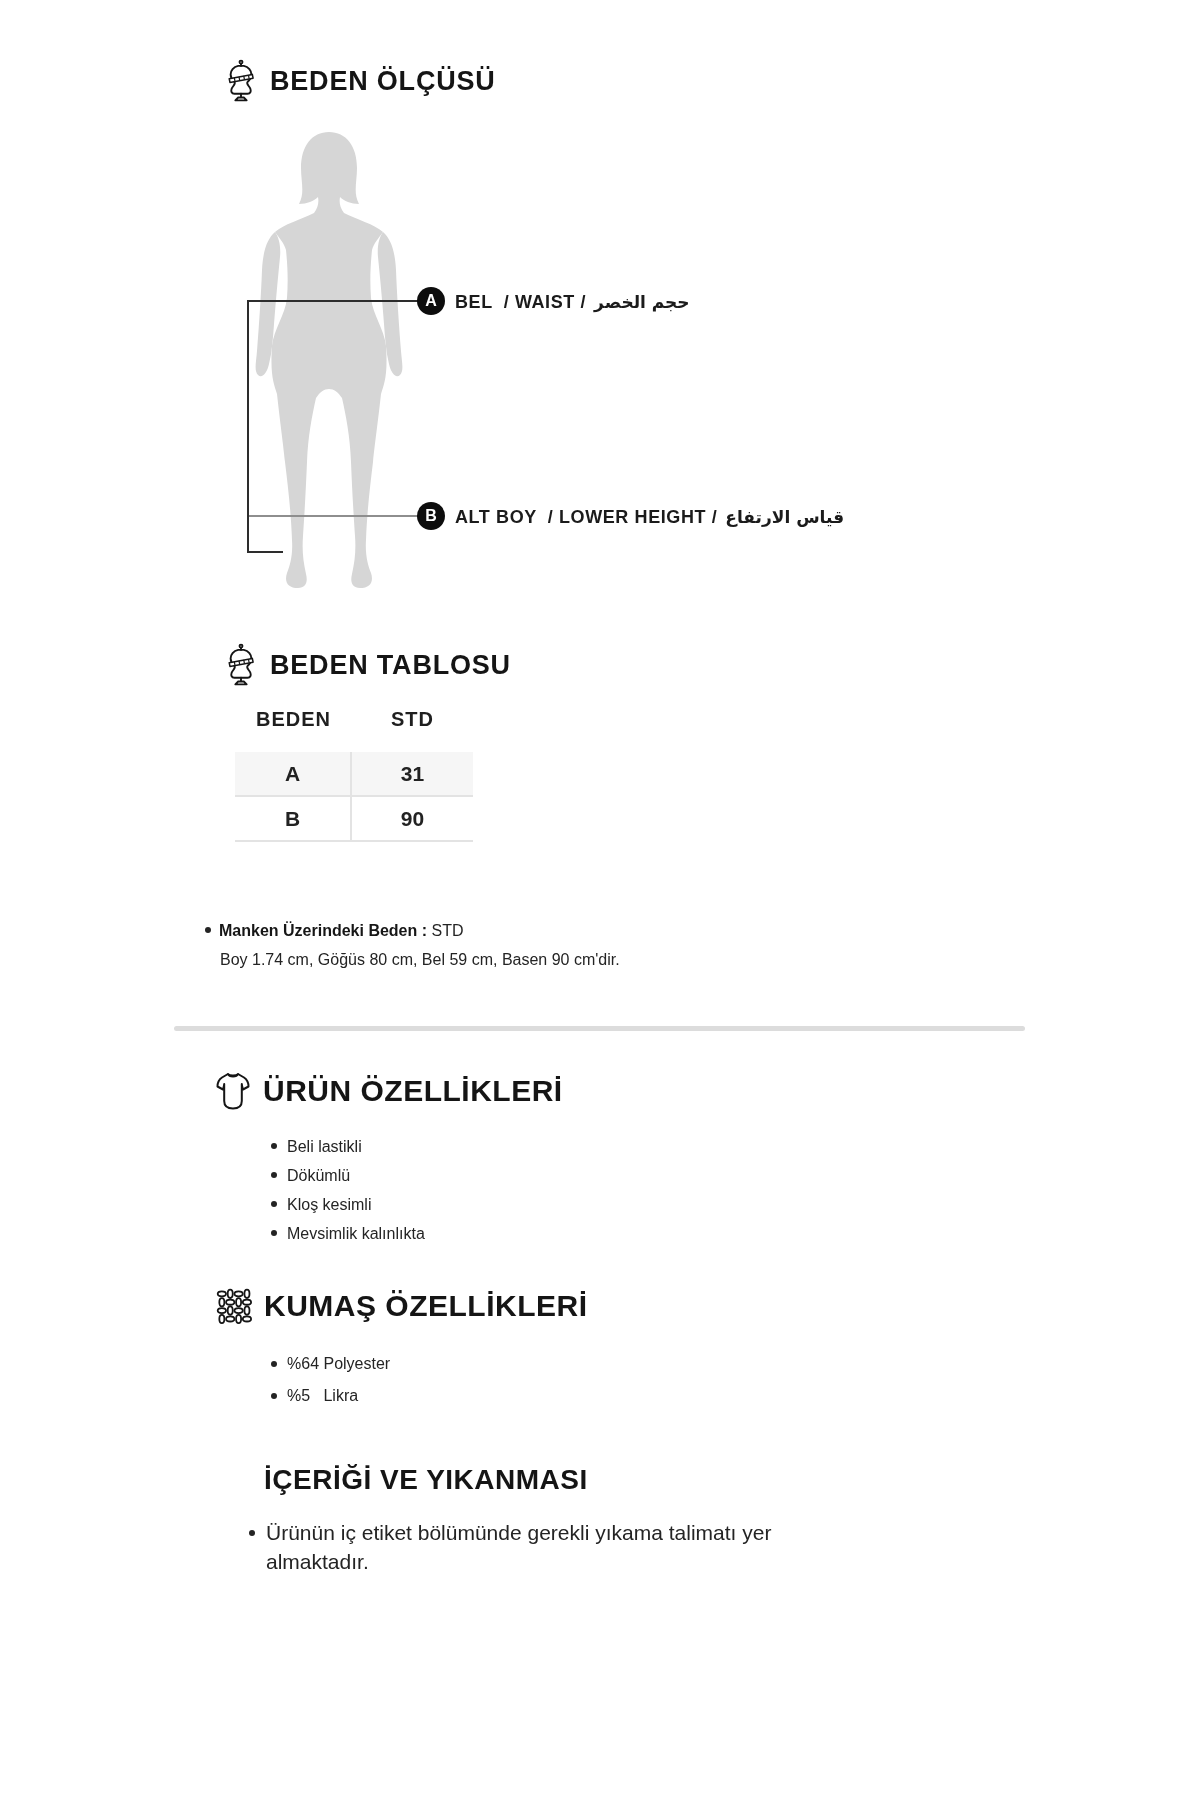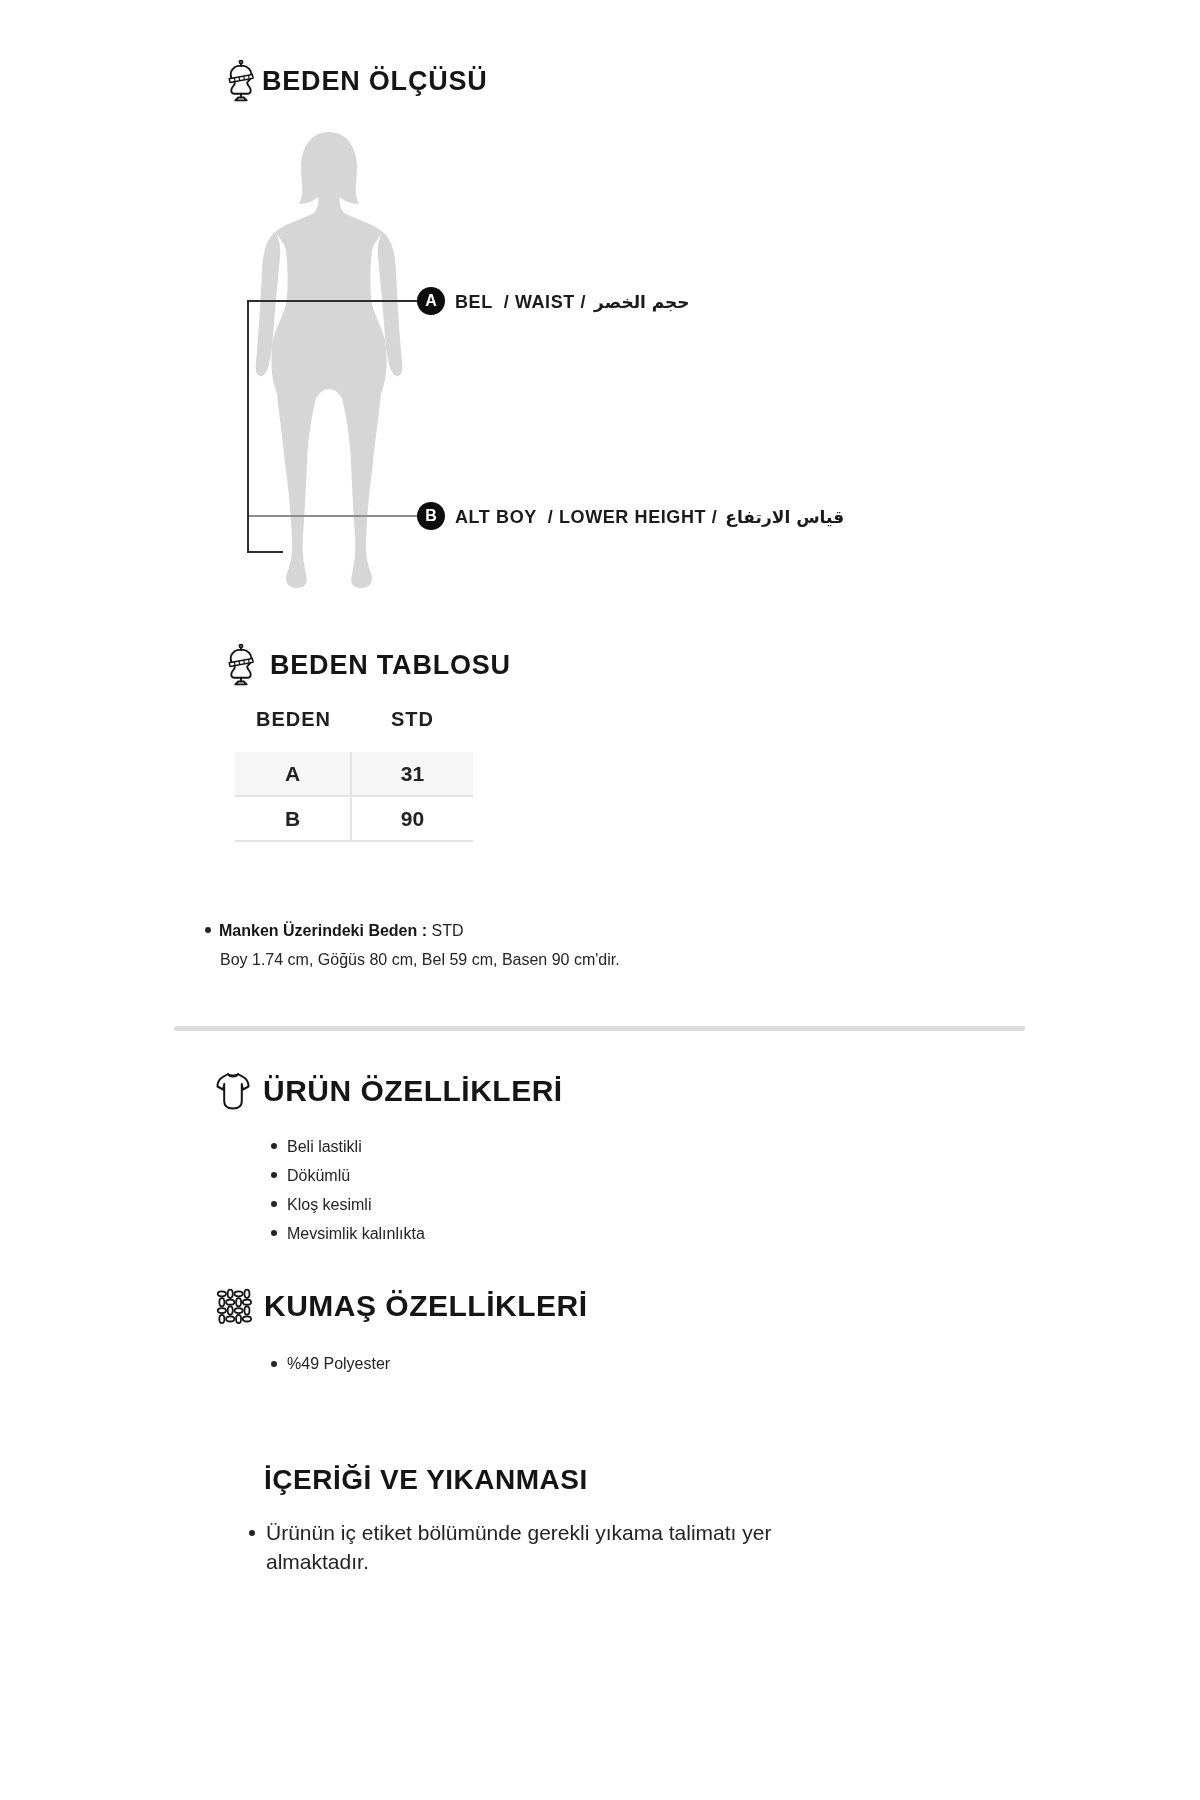--- a/index.html
+++ b/index.html
@@ -55,21 +55,21 @@
   #care-note { position:absolute; left:249px; top:1518px; width:620px; font-size:21px; line-height:29px; color:#242424; }
   #care-note .cdot { position:absolute; left:0; top:12px; width:6px; height:6px; border-radius:50%; background:#242424; }
   #care-note .wrap { position:relative; padding-left:17px; }
   svg { display:block; }
 </style>
 </head>
 <body>
 
 <div id="page">
 
-  <div class="sec-header" style="left:224px; top:56px; height:50px; gap:4px;">
+  <div class="sec-header" style="left:224px; top:56px; height:50px; gap:12px;">
     <span class="icon-box">
       <svg width="34" height="46" viewBox="0 0 36 46" fill="none" stroke="#151515" stroke-width="2" stroke-linecap="round" stroke-linejoin="round">
         <circle cx="18" cy="3" r="1.6"></circle>
         <path d="M18,5 V7"></path>
         <path d="M15,7 C10,8 7,12 7,16 C7,20 9,22 11,24 C13,26 9,28.5 8,31.5 C7.2,34 8,36.5 11,36.5 H25 C28,36.5 28.8,34 28,31.5 C27,28.5 23,26 25,24 C27,22 29,20 29,16 C29,12 26,8 21,7 Z"></path>
         <path d="M5.5,20.5 L30,16 L30.8,20 L6.3,24.5 Z" fill="#ffffff" stroke-width="1.6"></path>
         <path d="M11,20 l0.5,2.6 M16,19.2 l0.5,2.6 M21,18.2 l0.5,2.6 M26,17.3 l0.5,2.6" stroke-width="1.3"></path>
         <path d="M18,36.5 V40"></path>
         <path d="M12,43.5 H24 L21,40.5 H15 Z"></path>
       </svg>
@@ -182,21 +182,22 @@
         <ellipse cx="6.5" cy="34.4" rx="2.8" ry="4.6"></ellipse>
           <ellipse cx="15.8" cy="34.4" rx="4.6" ry="2.8"></ellipse>
           <ellipse cx="25.1" cy="34.4" rx="2.8" ry="4.6"></ellipse>
           <ellipse cx="34.4" cy="34.4" rx="4.6" ry="2.8"></ellipse>
       </svg>
     </span>
     <span class="sec-title t30">KUMAŞ ÖZELLİKLERİ</span>
   </div>
 
   <div class="blist body-text lh32" style="left:269px; top:1348px; width:400px;">
-    <div class="li"><span class="dot"></span><span>%49 Polyester</span></div>
+    <div class="li"><span class="dot"></span><span>%64 Polyester</span></div>
+    <div class="li"><span class="dot"></span><span>%5   Likra</span></div>
   </div>
 
   <div class="sec-header" style="left:264px; top:1462px; height:36px;">
     <span class="sec-title t28">İÇERİĞİ VE YIKANMASI</span>
   </div>
 
   <div id="care-note">
     <div class="wrap">
       <span class="cdot"></span>
       <div>Ürünün iç etiket bölümünde gerekli yıkama talimatı yer</div>

